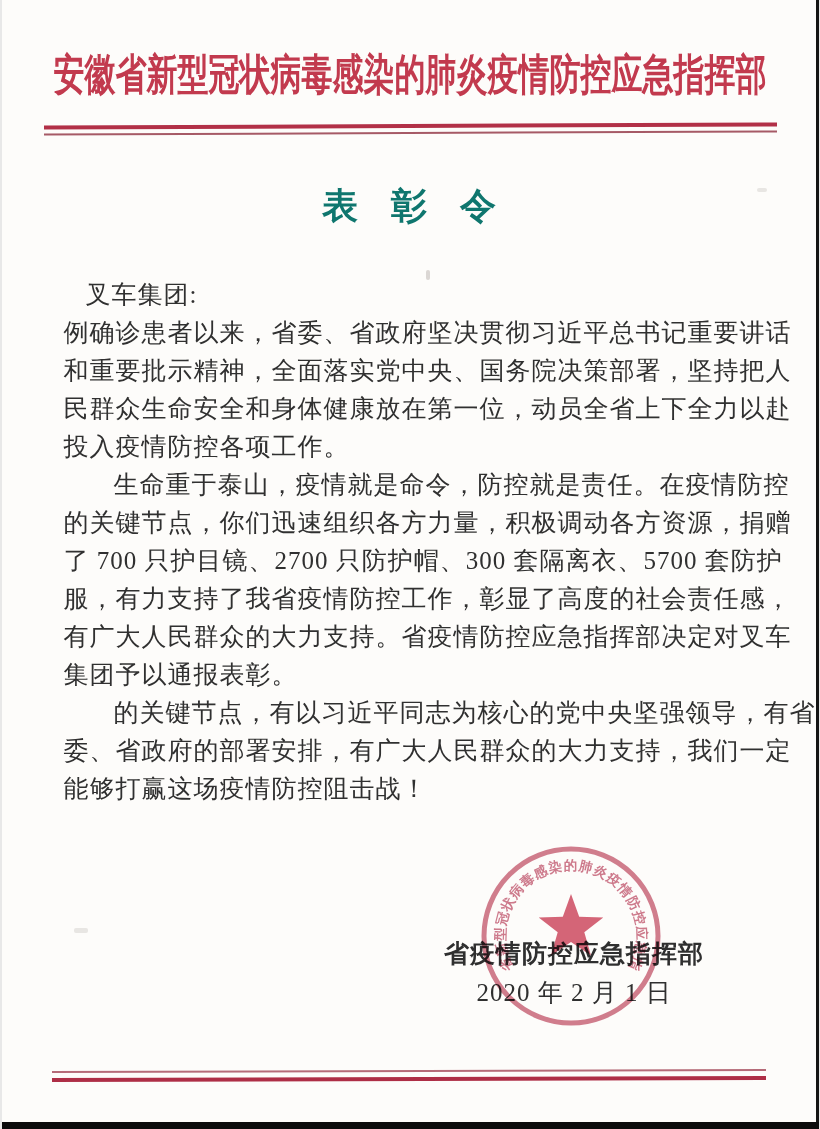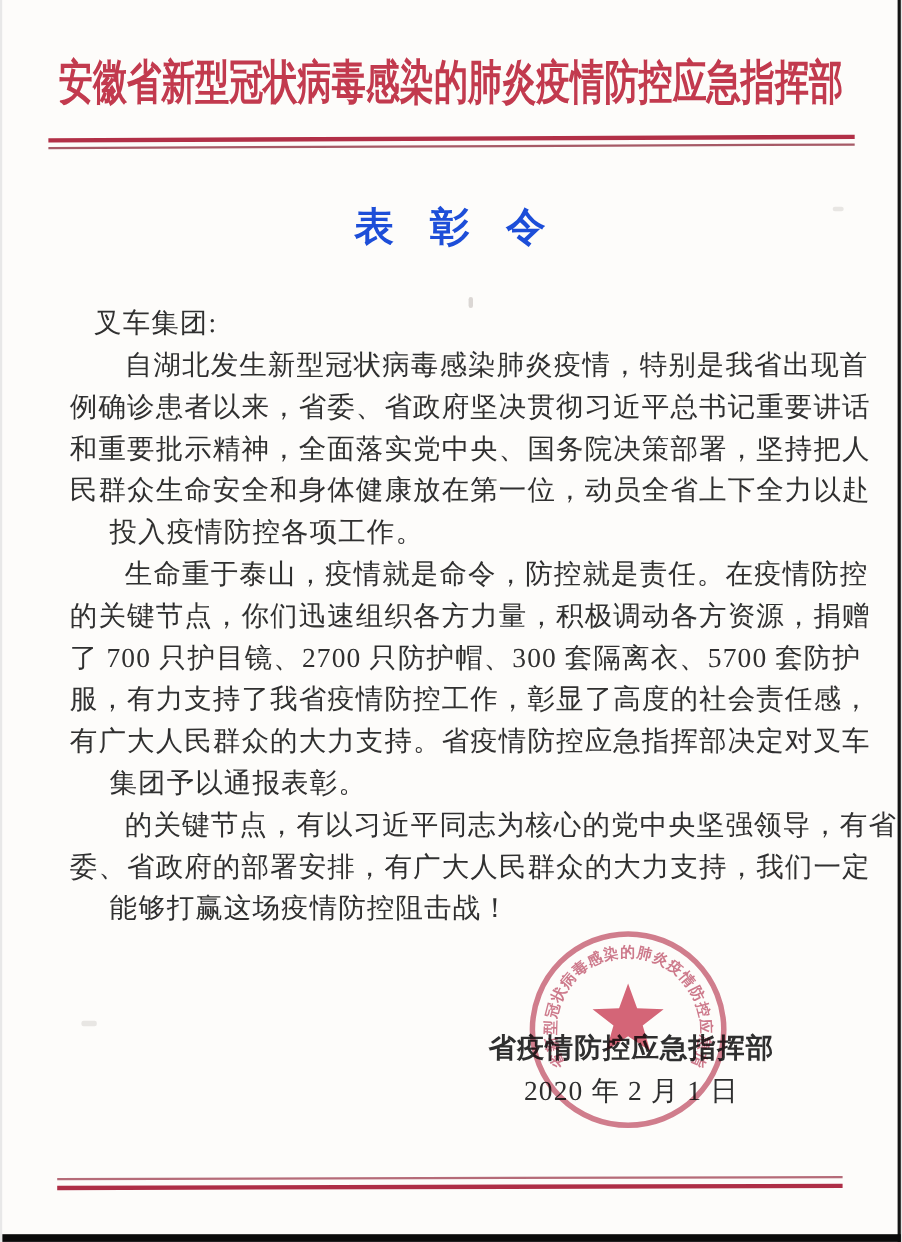--- a/index.html
+++ b/index.html
@@ -29,33 +29,33 @@
   .rule{position:absolute;transform:rotate(-0.25deg);}
   .rule-top-thick{left:42px;top:124px;width:733px;height:4px;background:#b23047;}
   .rule-top-thin {left:42px;top:132px;width:733px;height:2px;background:#a65a66;}
   .rule-bot-thin {left:50px;top:1070px;width:714px;height:2px;background:#b56b78;transform:rotate(-0.15deg);}
   .rule-bot-thick{left:50px;top:1077px;width:714px;height:4px;background:#ae2e46;transform:rotate(-0.15deg);}
 
   
   .doc-title{
     position:absolute;top:182px;left:0;width:100%;
     text-align:center;
-    font-size:36px;font-weight:700;color:#1d4ed8;
+    font-size:36px;font-weight:700;color:#0f766e;
     word-spacing:20px;letter-spacing:2px;
   }
 
   
   .body-block{position:absolute;left:62px;top:276px;width:702px;color:#303030;}
   .bline{
     height:38px;line-height:38px;font-size:25px;
     letter-spacing:1px;
     text-align:justify;text-align-last:justify;
     white-space:nowrap;
   }
-  .bline.last{text-align-last:left;margin-left:36px;}
+  .bline.last{text-align-last:left;}
   .bline.ind{text-indent:50px;}
   .salutation{text-align-last:left;padding-left:22px;}
 
   
   .signoff{
     position:absolute;left:430px;top:934px;width:285px;
     text-align:center;color:#2f2f2f;
   }
   .signoff .org{font-size:25px;line-height:40px;letter-spacing:1px;white-space:nowrap;font-weight:bold;}
   .signoff .date{font-size:25px;line-height:38px;letter-spacing:1px;white-space:nowrap;}
@@ -80,21 +80,20 @@
 
   <div class="letterhead">安徽省新型冠状病毒感染的肺炎疫情防控应急指挥部</div>
   <div class="rule rule-top-thick"></div>
   <div class="rule rule-top-thin"></div>
 
   <div class="doc-title">表 彰 令</div>
 
   <div class="body-block">
     <div class="bline salutation">叉车集团:</div>
 
-    <div class="bline ind">自湖北发生新型冠状病毒感染肺炎疫情，特别是我省出现首</div>
     <div class="bline">例确诊患者以来，省委、省政府坚决贯彻习近平总书记重要讲话</div>
     <div class="bline">和重要批示精神，全面落实党中央、国务院决策部署，坚持把人</div>
     <div class="bline">民群众生命安全和身体健康放在第一位，动员全省上下全力以赴</div>
     <div class="bline last">投入疫情防控各项工作。</div>
 
     <div class="bline ind">生命重于泰山，疫情就是命令，防控就是责任。在疫情防控</div>
     <div class="bline">的关键节点，你们迅速组织各方力量，积极调动各方资源，捐赠</div>
     <div class="bline">了 700 只护目镜、2700 只防护帽、300 套隔离衣、5700 套防护</div>
     <div class="bline">服，有力支持了我省疫情防控工作，彰显了高度的社会责任感，</div>
     <div class="bline">有广大人民群众的大力支持。省疫情防控应急指挥部决定对叉车</div>

